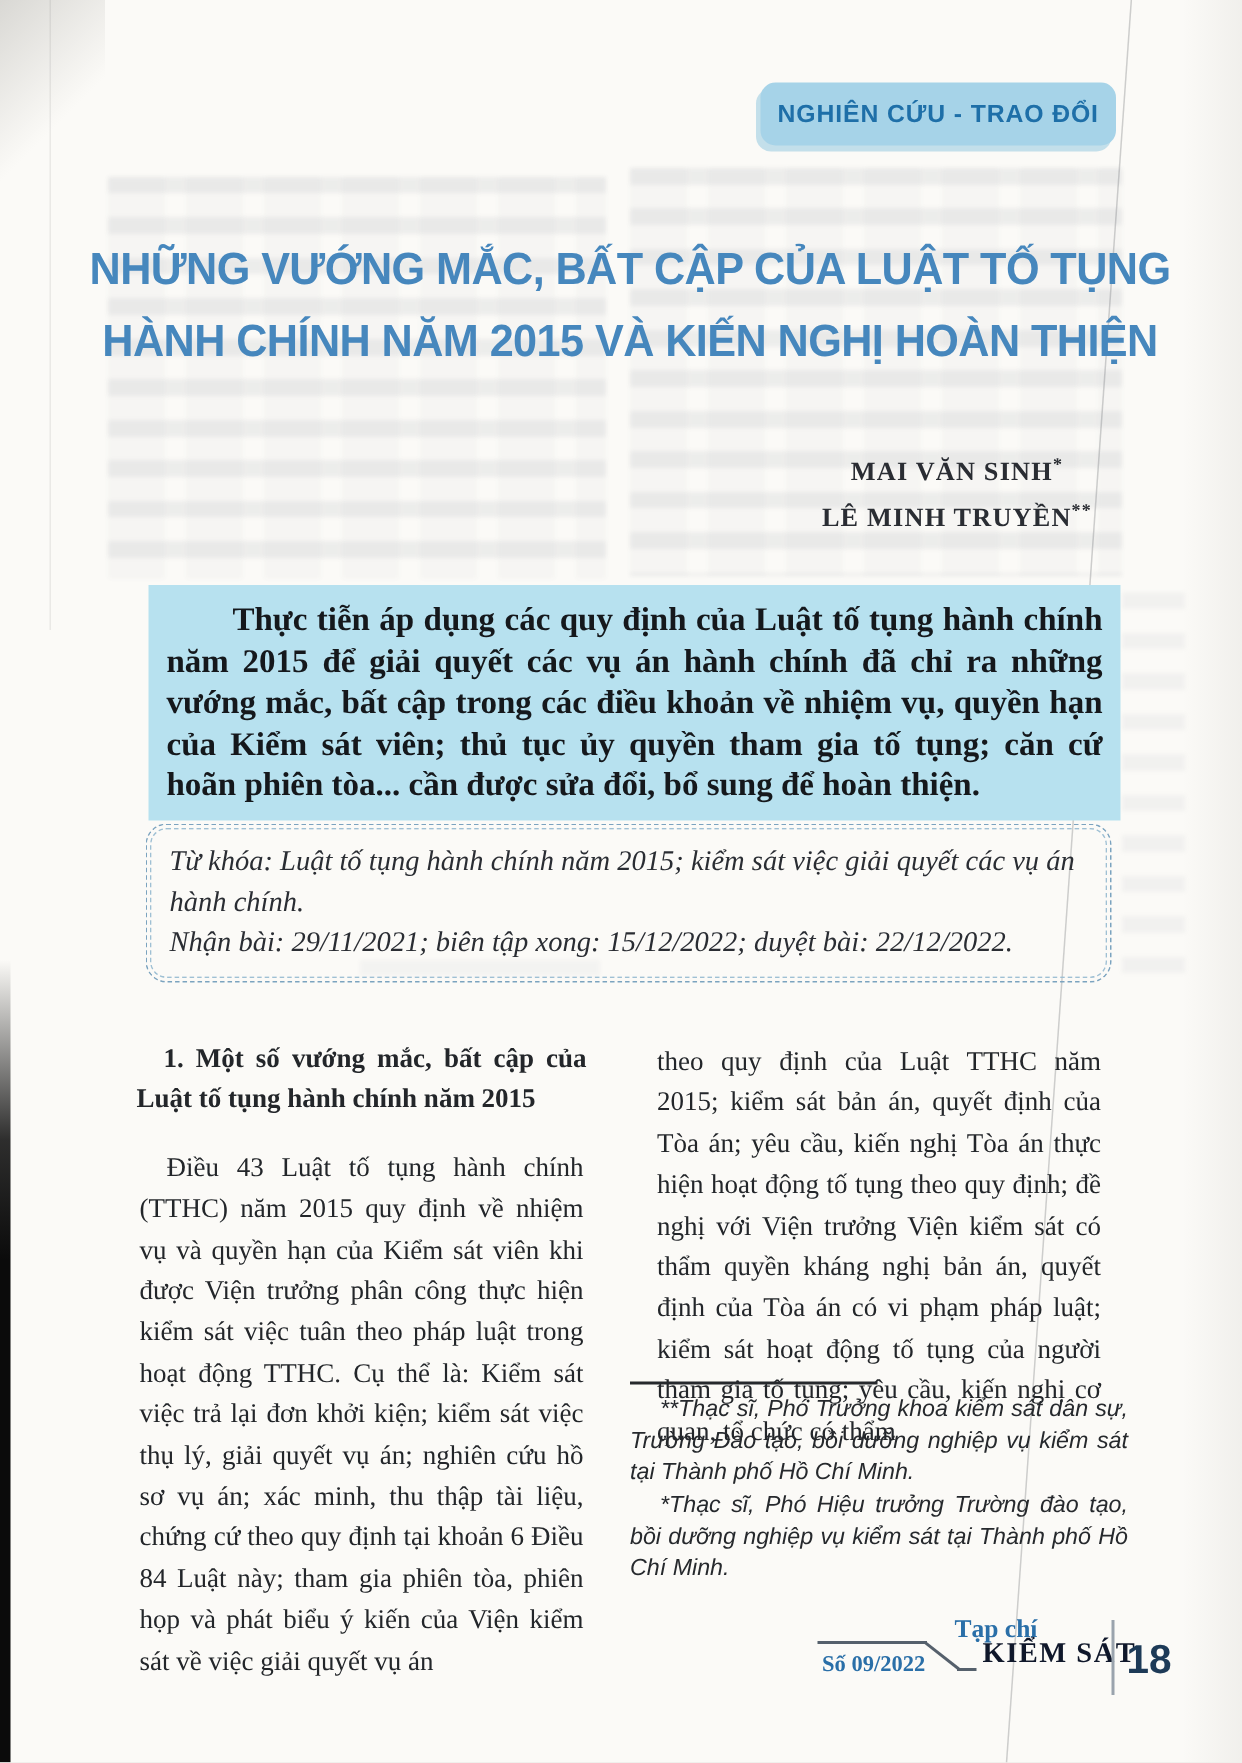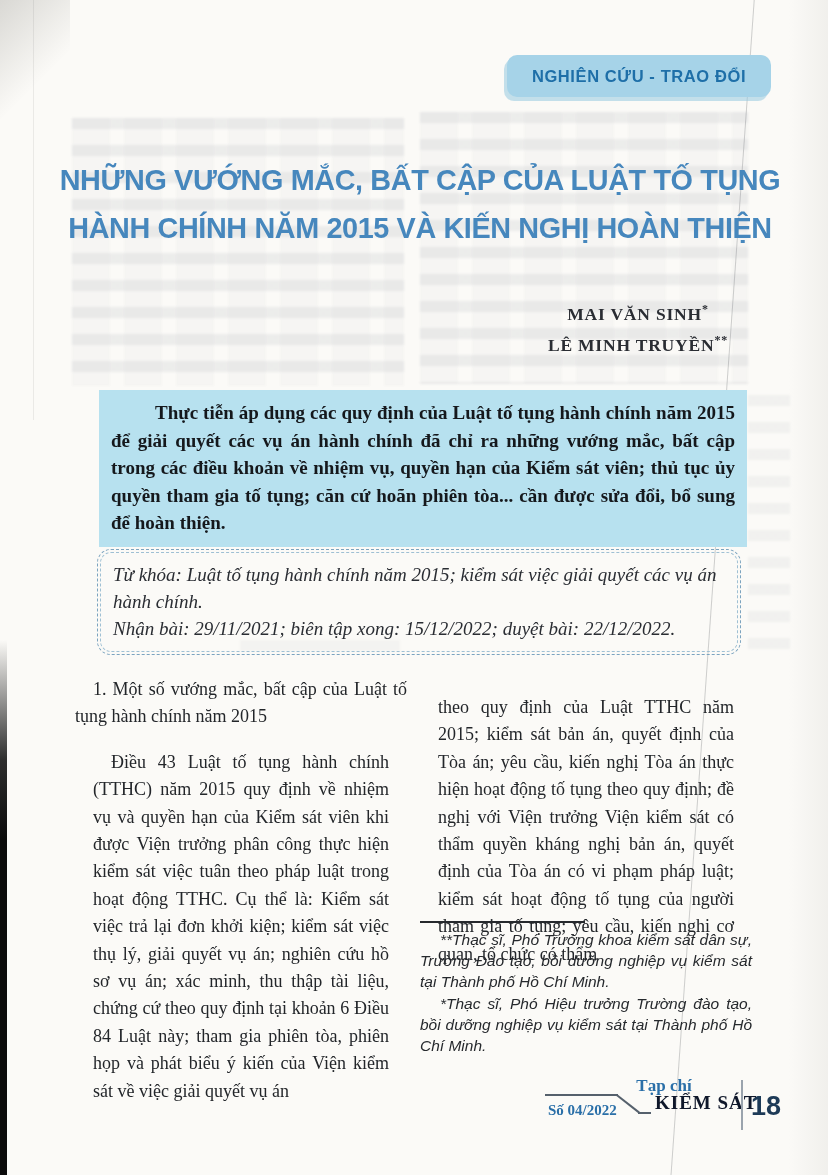--- a/index.html
+++ b/index.html
@@ -19,21 +19,21 @@
   .crease-line{position:absolute;left:754px;top:-4px;width:1px;height:1190px;
     background:rgba(110,112,115,.32);transform:rotate(4.05deg);transform-origin:top left;}
   .bleed{position:absolute;filter:blur(1.3px);opacity:.75;
     background:repeating-linear-gradient(180deg,
       rgba(118,126,140,.14) 0 11px, rgba(118,126,140,0) 11px 27px);}
   .bleed.words{background:
     repeating-linear-gradient(90deg, rgba(118,126,140,.05) 0 38px, rgba(118,126,140,0) 38px 52px),
     repeating-linear-gradient(180deg, rgba(118,126,140,.14) 0 11px, rgba(118,126,140,0) 11px 27px);}
   
   .badge{
-    position:absolute;left:507px;top:55px;width:264px;height:42px;
+    position:absolute;left:507px;top:55px;width:237px;height:42px;
     background:#a6d3e8;border-radius:10px;
     box-shadow:-3px 4px 0 rgba(150,200,224,.55);
     display:flex;align-items:center;justify-content:center;
   }
   .badge span{
     font-family:"Liberation Sans",sans-serif;font-weight:bold;font-size:16.5px;
     color:#1e6fa8;letter-spacing:.6px;
   }
   
   .title{position:absolute;left:40px;width:760px;text-align:center;
@@ -42,38 +42,38 @@
   .title.l1{top:163px;}
   .title.l2{top:211px;}
   
   .authors{position:absolute;right:100px;top:296px;text-align:center;
     font-weight:bold;font-size:17.5px;color:#2a2d33;letter-spacing:.8px;line-height:26px;}
   .authors sup{font-size:12px;}
   
   .abstract{
     position:absolute;left:99px;top:390px;width:624px;
     background:#b7e1ef;padding:9px 12px 10px 12px;
-    font-weight:bold;font-size:19px;line-height:27.5px;color:#15181c;
+    font-weight:bold;font-size:22px;line-height:27.5px;color:#15181c;
     text-align:justify;
   }
   .abstract p{margin:0;text-indent:44px;}
   
   .kwbox{
     position:absolute;left:97px;top:549px;width:612px;
     border:1px dashed #7ba3bf;outline:1px dashed #9fc0d4;outline-offset:-4px;
     border-radius:14px;padding:11px 15px 12px 15px;
     font-style:italic;font-size:19px;line-height:27px;color:#2a2d33;
   }
   .kwbox p{margin:0;}
   
   .col{position:absolute;top:676px;width:332px;font-size:18px;line-height:27.4px;
     text-align:justify;color:#23262a;}
   .col.left{left:75px;}
   .col.right{left:420px;}
-  .col .heading{margin:0;font-weight:normal;text-indent:18px;}
+  .col .heading{margin:16px;font-weight:bold;text-indent:18px;}
   .col .subitalic{margin:0;font-style:italic;text-indent:12px;font-size:17.5px;}
   .col .para{margin:18px;text-indent:18px;}
   .col .para.noindent{text-indent:0;}
   
   .fnrule{position:absolute;left:420px;top:921px;width:165px;height:2px;background:#26292d;}
   .footnotes{position:absolute;left:420px;top:930px;width:332px;
     font-family:"Liberation Sans",sans-serif;font-style:italic;
     font-size:15.5px;line-height:20.8px;color:#26292d;text-align:justify;}
   .footnotes p{margin:0 0 2px 0;text-indent:20px;}
   
@@ -138,18 +138,18 @@
   <div class="fnrule"></div>
   <div class="footnotes">
     <p>**Thạc sĩ, Phó Trưởng khoa kiểm sát dân sự, Trường Đào tạo, bồi dưỡng nghiệp vụ kiểm sát tại Thành phố Hồ Chí Minh.</p>
     <p>*Thạc sĩ, Phó Hiệu trưởng Trường đào tạo, bồi dưỡng nghiệp vụ kiểm sát tại Thành phố Hồ Chí Minh.</p>
   </div>
 
   <div class="ft-tapchi">Tạp chí</div>
   <div class="ft-hline"></div>
   <div class="ft-diag"></div>
   <div class="ft-under"></div>
-  <div class="ft-issue">Số 04/2022</div>
+  <div class="ft-issue">Số 09/2022</div>
   <div class="ft-kiemsat">KIỂM SÁT</div>
   <div class="ft-vline"></div>
   <div class="ft-num">18</div>
 
 </div>
 
 </body></html>

